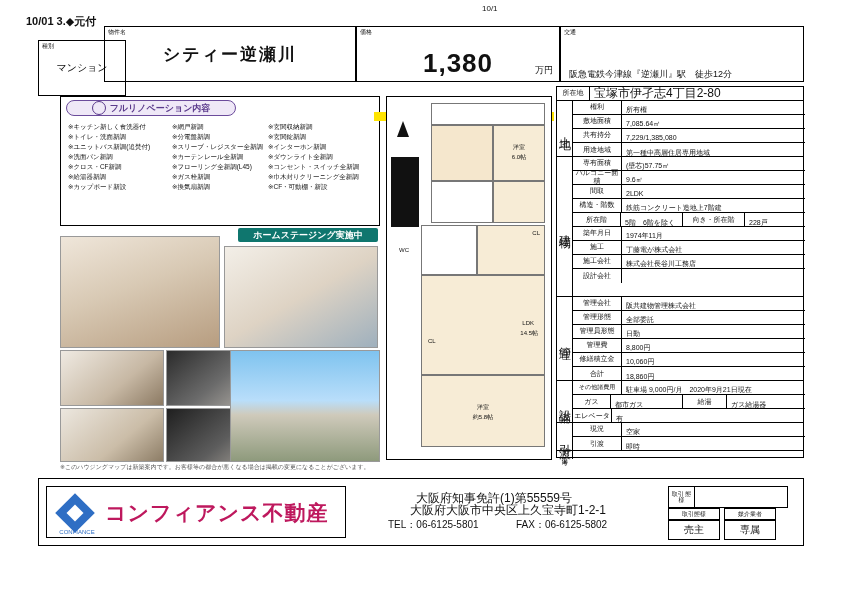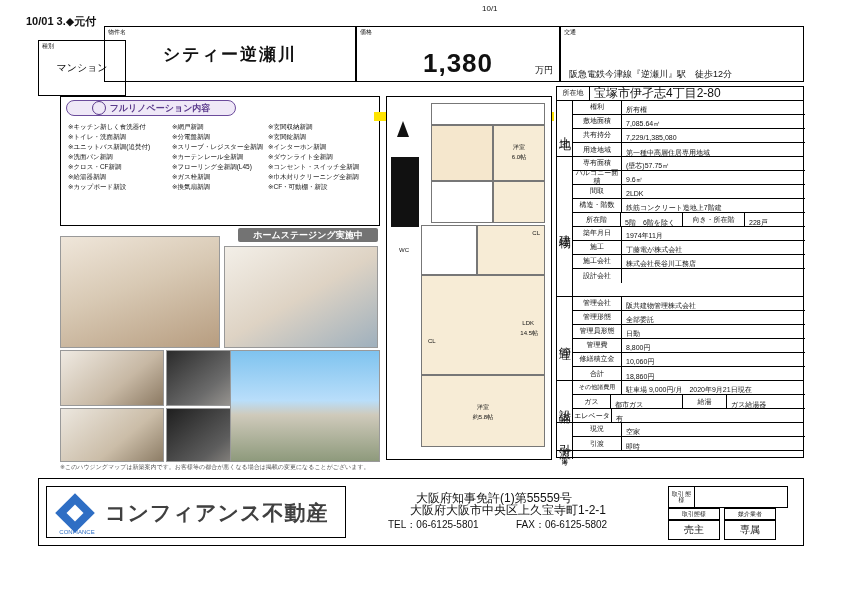--- a/index.html
+++ b/index.html
@@ -33,21 +33,21 @@
   .renocol{position:absolute;top:122px;font-size:6.5px;line-height:1.55;}
   
   .photo{border:1px solid #999;overflow:hidden;}
   
   #spec{left:556px;top:86px;width:248px;height:372px;}
   
   #fp{left:386px;top:96px;width:166px;height:364px;border:1px solid #000;background:#fff;}
   
   #footer{left:38px;top:478px;width:766px;height:68px;}
   #logo-box{left:46px;top:486px;width:300px;height:52px;}
-  .pinkband{background:#737373;color:#fff;}
+  .pinkband{background:#0f766e;color:#fff;}
   .muted{color:#555;}
 </style>
 </head>
 <body>
 
 <div id="page">
 
   <div class="abs" id="topnote">10/01 3.◆元付</div>
   <div class="abs" id="pagenum">10/1</div>
 
@@ -297,21 +297,21 @@
     </div>
 
   </div>
 
   <div class="abs bx" id="footer"></div>
 
   <div class="abs bx" id="logo-box">
     <div class="abs" style="left:14px;top:12px;width:28px;height:28px;background:#2e6ec4;transform:rotate(45deg);"></div>
     <div class="abs" style="left:22px;top:20px;width:12px;height:12px;background:#fff;transform:rotate(45deg);"></div>
     <div class="abs tiny" style="left:8px;top:42px;width:44px;color:#2e6ec4;text-align:center;">CONFIANCE</div>
-    <div class="abs" style="left:58px;top:12px;font-size:21px;font-weight:bold;color:#404040;letter-spacing:1px;">コンフィアンス不動産</div>
+    <div class="abs" style="left:58px;top:12px;font-size:21px;font-weight:bold;color:#be185d;letter-spacing:1px;">コンフィアンス不動産</div>
   </div>
 
   <div class="abs t8" style="left:416px;top:492px;">大阪府知事免許(1)第55559号</div>
   <div class="abs t8" style="left:410px;top:504px;">大阪府大阪市中央区上久宝寺町1-2-1</div>
   <div class="abs t10" style="left:388px;top:518px;">TEL：06-6125-5801</div>
   <div class="abs t10" style="left:516px;top:518px;">FAX：06-6125-5802</div>
 
   <div class="abs bx" style="left:668px;top:486px;width:120px;height:22px;">
     <div class="abs c tiny" style="left:0;top:0;width:26px;height:100%;border-right:1px solid #000;">取引
 態様</div>

